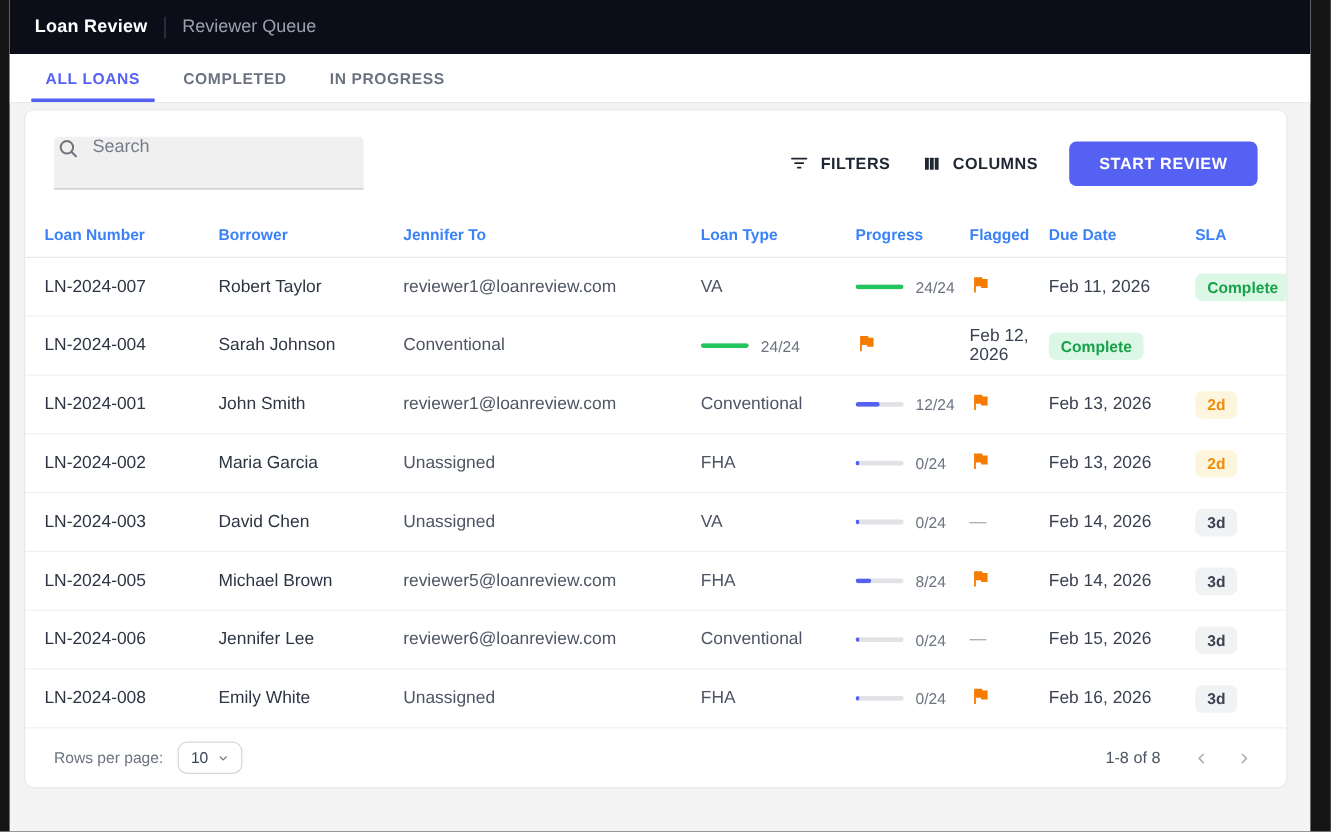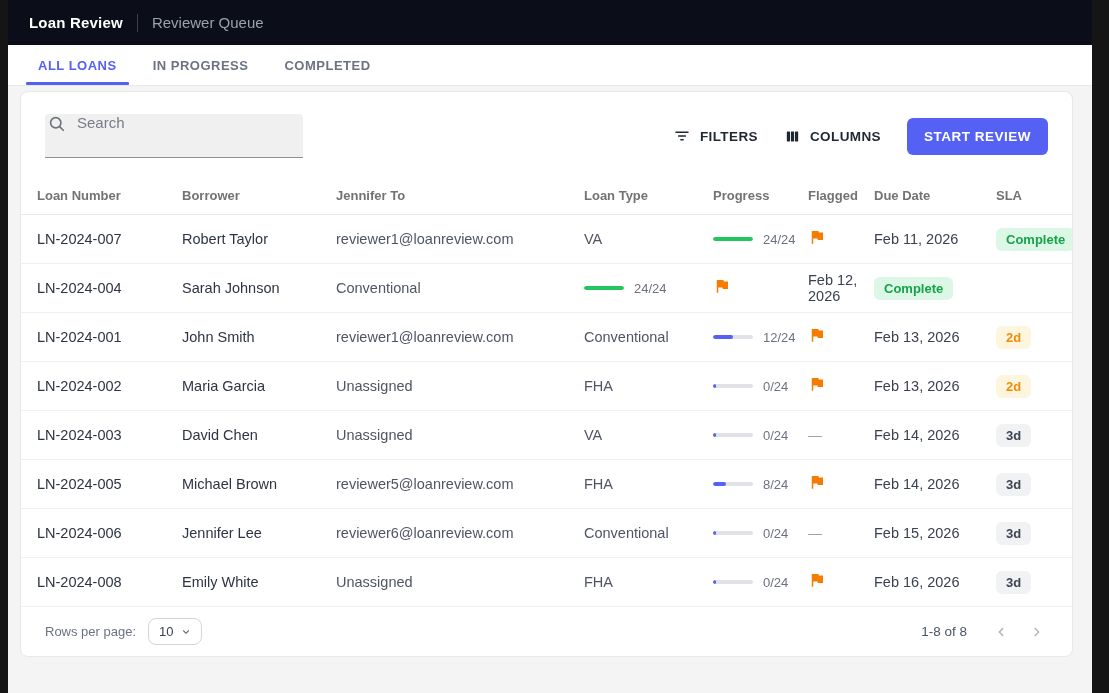--- a/index.html
+++ b/index.html
@@ -23,26 +23,26 @@
   .content { padding:5px 19px 0 12px; }
   .card { background:#ffffff; border:1px solid #e7e8eb; border-radius:8px; overflow:hidden; }
 
   
   .toolbar { display:flex; align-items:center; justify-content:space-between; padding:22px 24px 19px 24px; }
   .search-box { width:258px; height:44px; background:#f0f0f1; border-bottom:1px solid #8d9199; border-radius:4px 4px 0 0; display:flex; align-items:flex-start; padding:0 2px; gap:10px; }
   .search-box input { flex:1; border:none; background:transparent; outline:none; font-size:15px; color:#333a45; font-family:inherit; }
   .search-box input::placeholder { color:#767d89; }
   .toolbar-right { display:flex; align-items:center; gap:26px; }
   .text-btn { display:flex; align-items:center; gap:9px; font-size:13.5px; font-weight:600; letter-spacing:.4px; color:#1f2733; background:none; border:none; cursor:pointer; font-family:inherit; }
-  .primary-btn { background:#5561f2; color:#fff; font-size:13.5px; font-weight:600; letter-spacing:.5px; padding:11px 17px; border:none; border-radius:6px; cursor:pointer; font-family:inherit; }
+  .primary-btn { background:#5561f2; color:#fff; font-size:13.5px; font-weight:600; letter-spacing:.5px; padding:11px 25px; border:none; border-radius:6px; cursor:pointer; font-family:inherit; }
 
   
   .grid-row { display:grid; grid-template-columns:145px 154px 248px 129px 95px 66px 122px 1fr; align-items:center; }
   .thead { height:38px; border-bottom:1px solid #e6e8eb; }
-  .thead .cell { font-size:13px; font-weight:600; color:#737373; }
+  .thead .cell { font-size:13px; font-weight:600; color:#3b82f6; }
   .cell { padding-left:16px; }
   .trow { height:49px; border-bottom:1px solid #eef0f3; }
   .c-loan { font-size:14.5px; color:#2d3442; }
   .c-borrower { font-size:14.5px; color:#2d3442; }
   .c-assigned, .c-type { font-size:14.5px; color:#4e5563; }
   .c-due { font-size:14.5px; color:#3a4150; }
 
   .progress-wrap { display:flex; align-items:center; gap:10px; }
   .bar { width:40px; height:4px; border-radius:2px; background:#e0e2e6; overflow:hidden; flex:none; }
   .bar-fill { height:100%; border-radius:2px; }
@@ -69,22 +69,22 @@
 <div class="window">
 
   <div class="topbar">
     <span class="app-title">Loan Review</span>
     <span class="divider"></span>
     <span class="subtitle">Reviewer Queue</span>
   </div>
 
   <div class="tabsbar" id="tabsbar">
       <div class="tab active">ALL LOANS</div>
+      <div class="tab">COMPLETED</div>
       <div class="tab">IN PROGRESS</div>
-      <div class="tab">COMPLETED</div>
     </div>
 
   <div class="content">
     <div class="card">
 
       <div class="toolbar">
         <div class="search-box">
           <span style="display:flex;">
             <svg width="20" height="20" viewBox="0 0 24 24" fill="none" stroke="#6f747c" stroke-width="2" stroke-linecap="round">
               <circle cx="10.5" cy="10.5" r="6.2"></circle>

